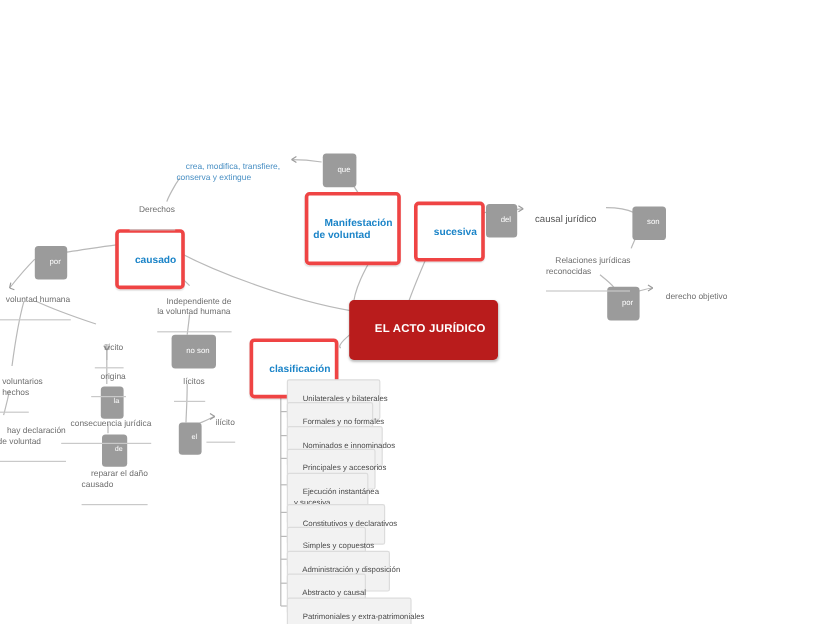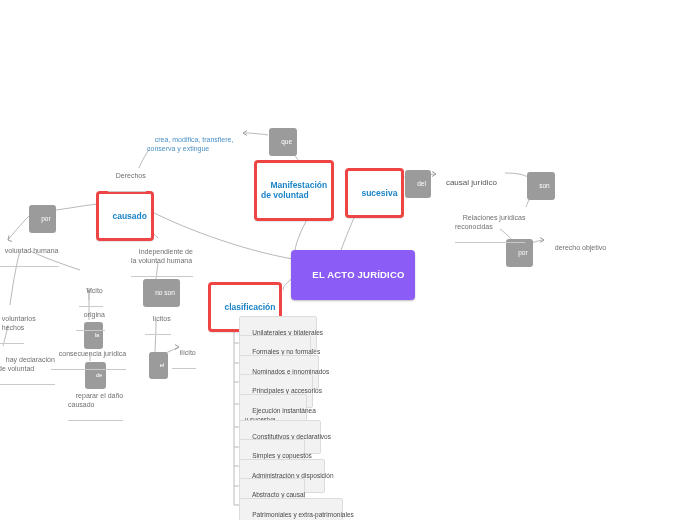--- a/index.html
+++ b/index.html
@@ -27,21 +27,21 @@
     pointer-events: none;
   }
   .node {
     position: absolute;
     box-sizing: border-box;
     white-space: pre;
     line-height: 1.25;
   }
   
   .n-root {
-    background: #8b5cf6;
+    background: #b91c1c;
     color: #ffffff;
     font-size: 9.5px;
     font-weight: bold;
     border-radius: 4px;
     padding: 7px 10px;
     letter-spacing: 0.2px;
     box-shadow: 0 1px 2px rgba(0,0,0,0.25);
   }
   
   .n-main {

